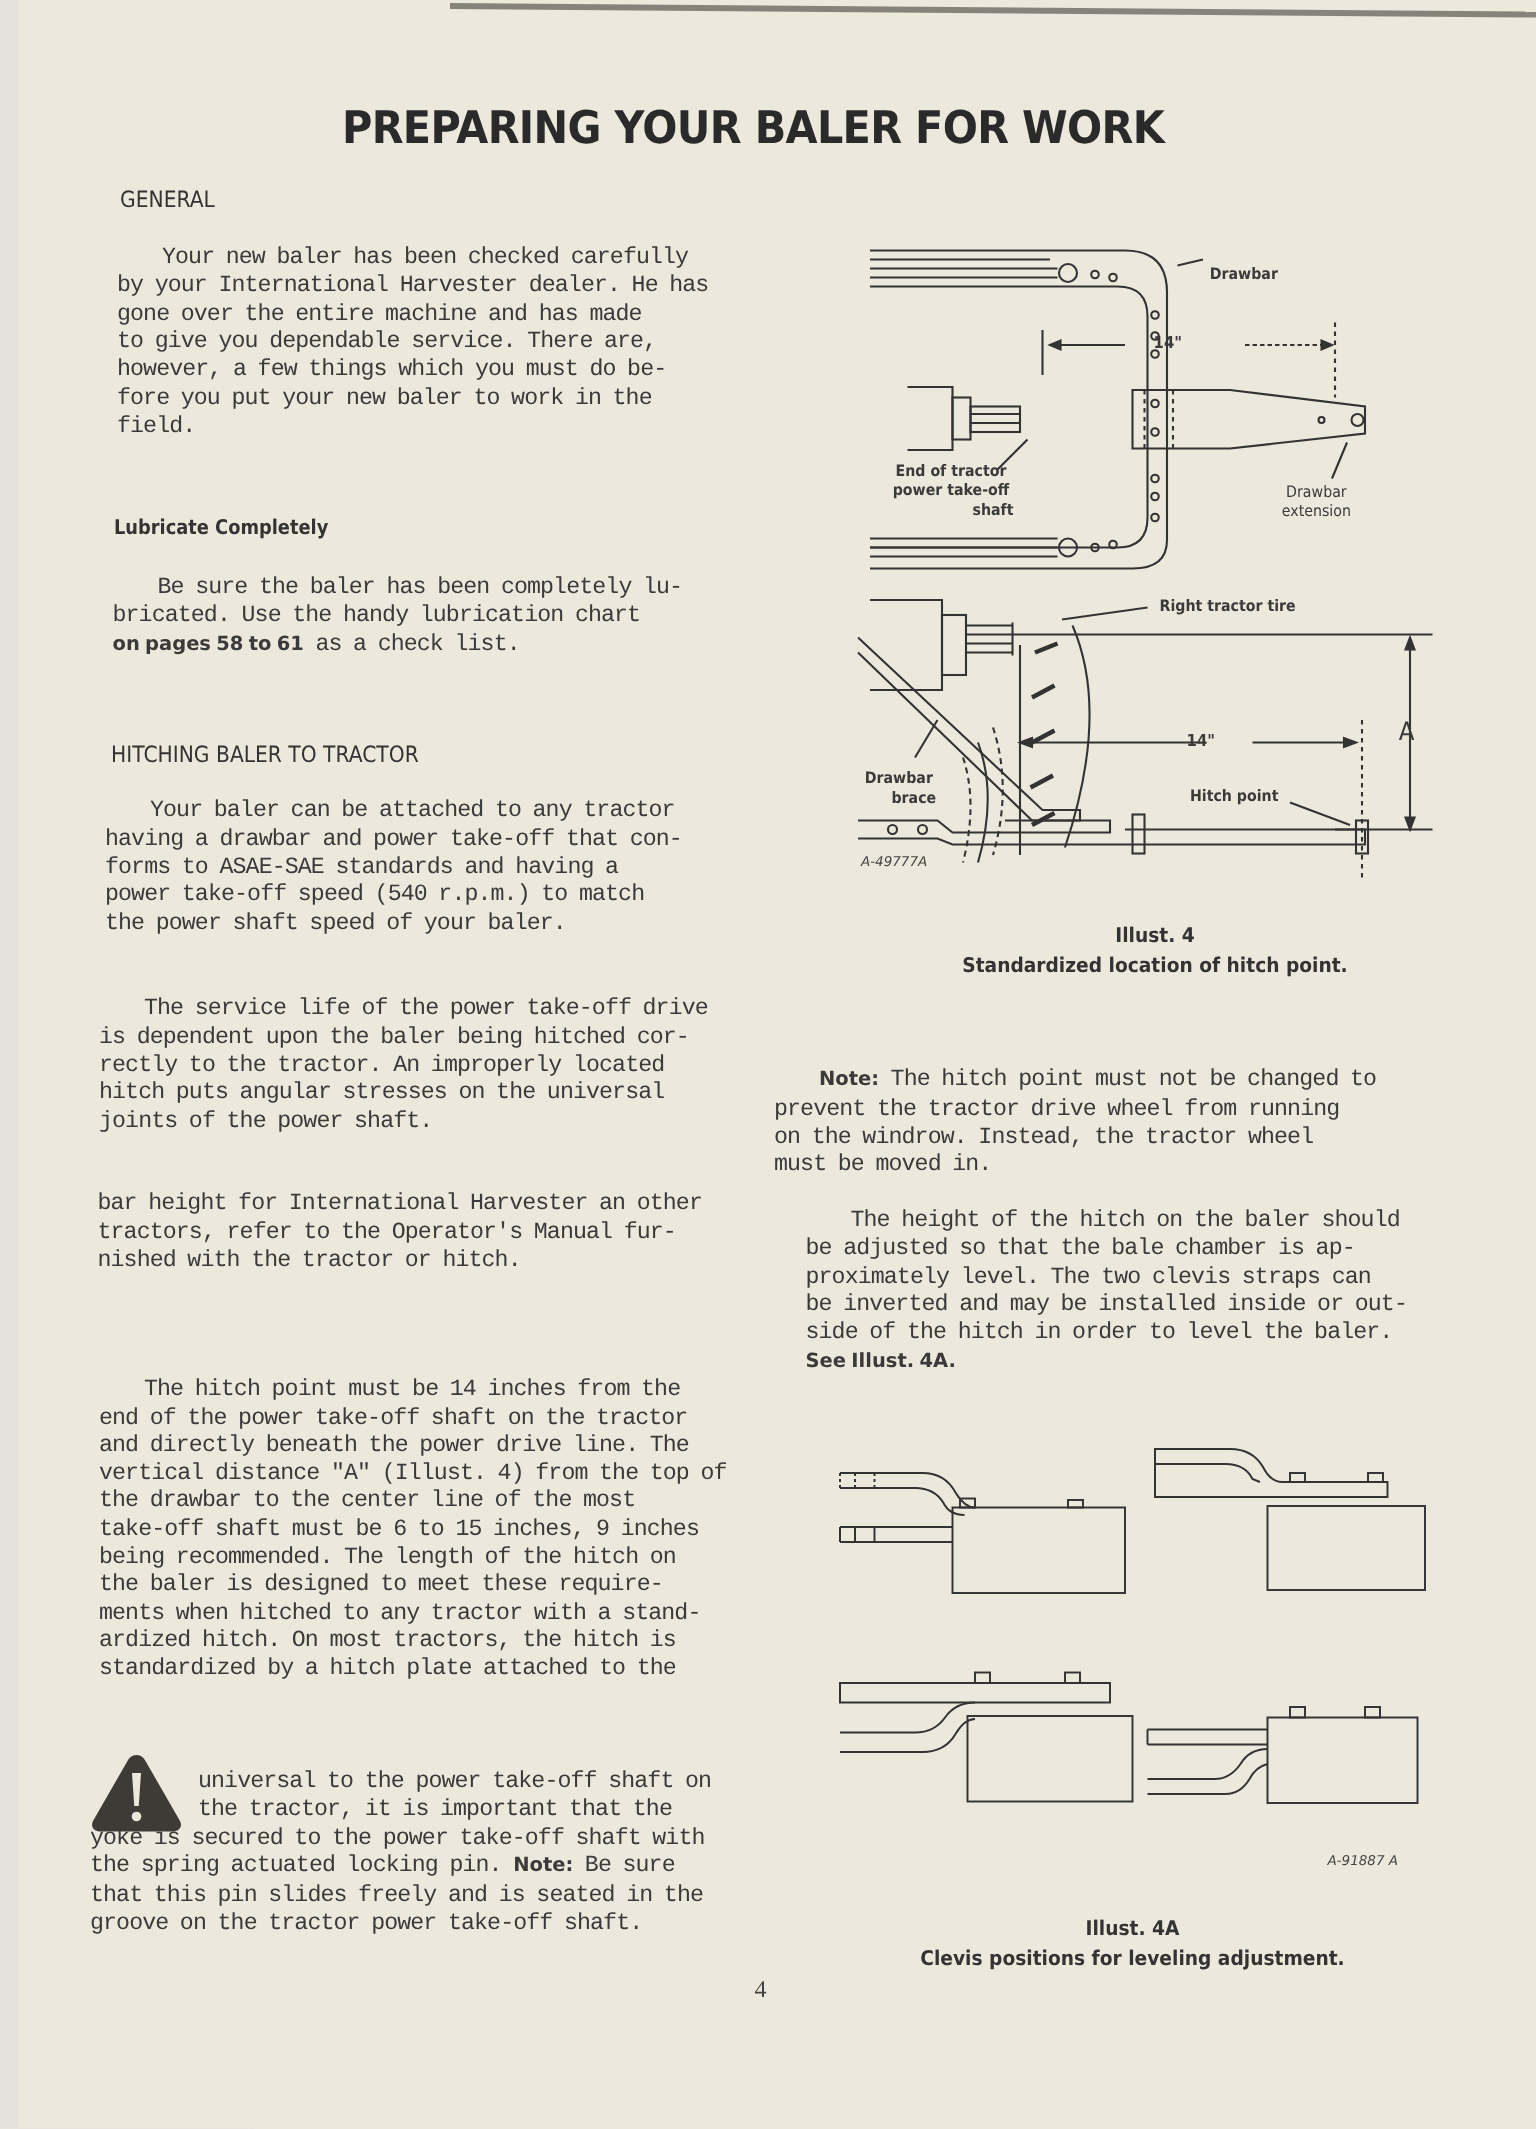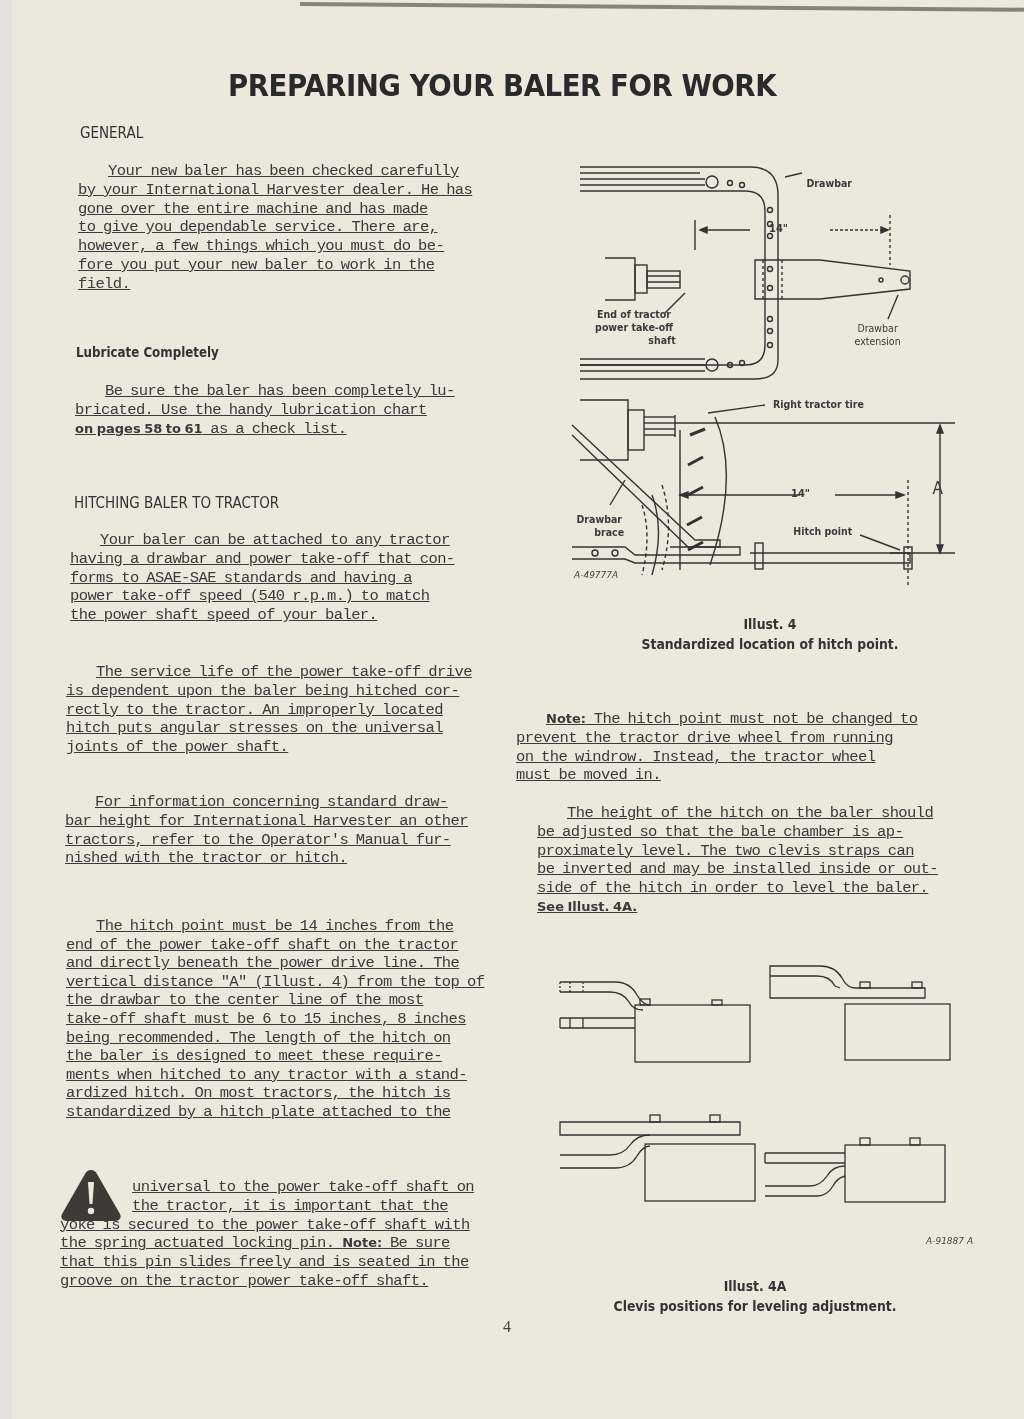--- a/index.html
+++ b/index.html
@@ -3,21 +3,21 @@
 <meta charset="utf-8">
 <style>
   html, body { margin:0; padding:0; }
   body { width:1024px; height:1419px; background:#e4e2dc; position:relative; overflow:hidden; }
   .page { position:absolute; left:12px; top:0; width:1012px; height:1419px; background:#ece8dc; }
   .topline { position:absolute; left:300px; top:2px; width:724px; height:4px; background:#6d6a62; transform:rotate(0.45deg); transform-origin:left; opacity:.8; }
   .title { position:absolute; left:228px; top:68px; font-family:"DejaVu Sans", sans-serif; font-size:30px; font-weight:bold; color:#2a2a2a; letter-spacing:-0.5px; transform:scaleX(0.92); transform-origin:left; white-space:nowrap; }
   .h2 { position:absolute; font-family:"DejaVu Sans", sans-serif; font-size:15px; color:#333; white-space:nowrap; transform:scaleX(0.9); transform-origin:left; }
   .h3 { position:absolute; font-family:"DejaVu Sans", sans-serif; font-size:13.5px; font-weight:bold; color:#333; white-space:nowrap; transform:scaleX(0.88); transform-origin:left; }
   .para { position:absolute; font-family:"Liberation Mono", "DejaVu Sans Mono", monospace; font-size:15.5px; line-height:18.8px; color:#3a3a3a; letter-spacing:-0.6px; word-spacing:-1px; }
-  .para .ln { display:block; white-space:nowrap;text-decoration:underline; }
+  .para .ln { display:block; white-space:nowrap; }
   .para .ln.ind { padding-left:30px; }
   .bold-sans { font-family:"DejaVu Sans", sans-serif; font-weight:bold; font-size:13px; letter-spacing:0; }
   .caption { position:absolute; font-family:"DejaVu Sans", sans-serif; font-weight:bold; font-size:13.5px; color:#333; text-align:center; line-height:20px; transform:scaleX(0.92); }
   .code { position:absolute; font-family:"DejaVu Sans", sans-serif; font-style:italic; font-weight:normal; font-size:9px; color:#444; }
   .lbl { position:absolute; font-family:"DejaVu Sans", sans-serif; font-size:10.5px; font-weight:bold; color:#3a3a3a; text-align:center; line-height:13px; transform:scaleX(0.9); white-space:nowrap; }
   .pagenum { position:absolute; left:503px; top:1318px; font-family:"Liberation Serif", serif; font-size:16px; color:#444; }
   svg.fig { position:absolute; }
   .warn { position:absolute; left:60px; top:1168px; width:62px; height:54px; }
 </style>
 </head>
@@ -57,33 +57,32 @@
 
 <div class="para" style="left:66px;top:663px;">
   <span class="ln ind">The service life of the power take-off drive</span>
   <span class="ln">is dependent upon the baler being hitched cor-</span>
   <span class="ln">rectly to the tractor. An improperly located</span>
   <span class="ln">hitch puts angular stresses on the universal</span>
   <span class="ln">joints of the power shaft.</span>
 </div>
 
 <div class="para" style="left:65px;top:793px;">
-  <span class="ln ind">For information concerning standard draw-</span>
   <span class="ln">bar height for International Harvester an other</span>
   <span class="ln">tractors, refer to the Operator's Manual fur-</span>
   <span class="ln">nished with the tractor or hitch.</span>
 </div>
 
 <div class="para" style="left:66px;top:917px;line-height:18.6px;">
   <span class="ln ind">The hitch point must be 14 inches from the</span>
   <span class="ln">end of the power take-off shaft on the tractor</span>
   <span class="ln">and directly beneath the power drive line. The</span>
   <span class="ln">vertical distance "A" (Illust. 4) from the top of</span>
   <span class="ln">the drawbar to the center line of the most</span>
-  <span class="ln">take-off shaft must be 6 to 15 inches, 8 inches</span>
+  <span class="ln">take-off shaft must be 6 to 15 inches, 9 inches</span>
   <span class="ln">being recommended. The length of the hitch on</span>
   <span class="ln">the baler is designed to meet these require-</span>
   <span class="ln">ments when hitched to any tractor with a stand-</span>
   <span class="ln">ardized hitch. On most tractors, the hitch is</span>
   <span class="ln">standardized by a hitch plate attached to the</span>
 </div>
 
 <svg class="warn" viewBox="0 0 62 54">
   <path d="M31 2 C34 2 36 4 37 6 L60 46 C62 50 59 53 55 53 L7 53 C3 53 0 50 2 46 L25 6 C26 4 28 2 31 2 Z" fill="#3e3b37"></path>
   <path d="M28 14 L34 14 L32.5 36 L29.5 36 Z" fill="#ece8dc"></path>
@@ -240,17 +239,17 @@
   <rect x="90" y="184" width="110" height="57"></rect>
   <rect x="95" y="155" width="10" height="7"></rect>
     <rect x="155" y="155" width="10" height="7"></rect>
 
   <path d="M210 193 L290 193 M210 203 L290 203 M210 193 L210 203"></path>
   <path d="M210 226 L255 226 Q265 226 272 216 Q278 206 290 206 M210 236 L262 236 Q272 236 278 226 Q282 218 290 216"></path>
   <rect x="290" y="185" width="100" height="57"></rect>
   <rect x="305" y="178" width="10" height="7"></rect>
     <rect x="355" y="178" width="10" height="7"></rect>
 </svg>
-<div class="code" style="left:926px;top:1236px;">A-91887 A</div>
+<div class="code" style="left:885px;top:1236px;">A-91887 A</div>
 <div class="caption" style="left:590px;top:1276px;width:330px;">
   <div>Illust. 4A</div>
   <div>Clevis positions for leveling adjustment.</div>
 </div>
 
 </body></html>

